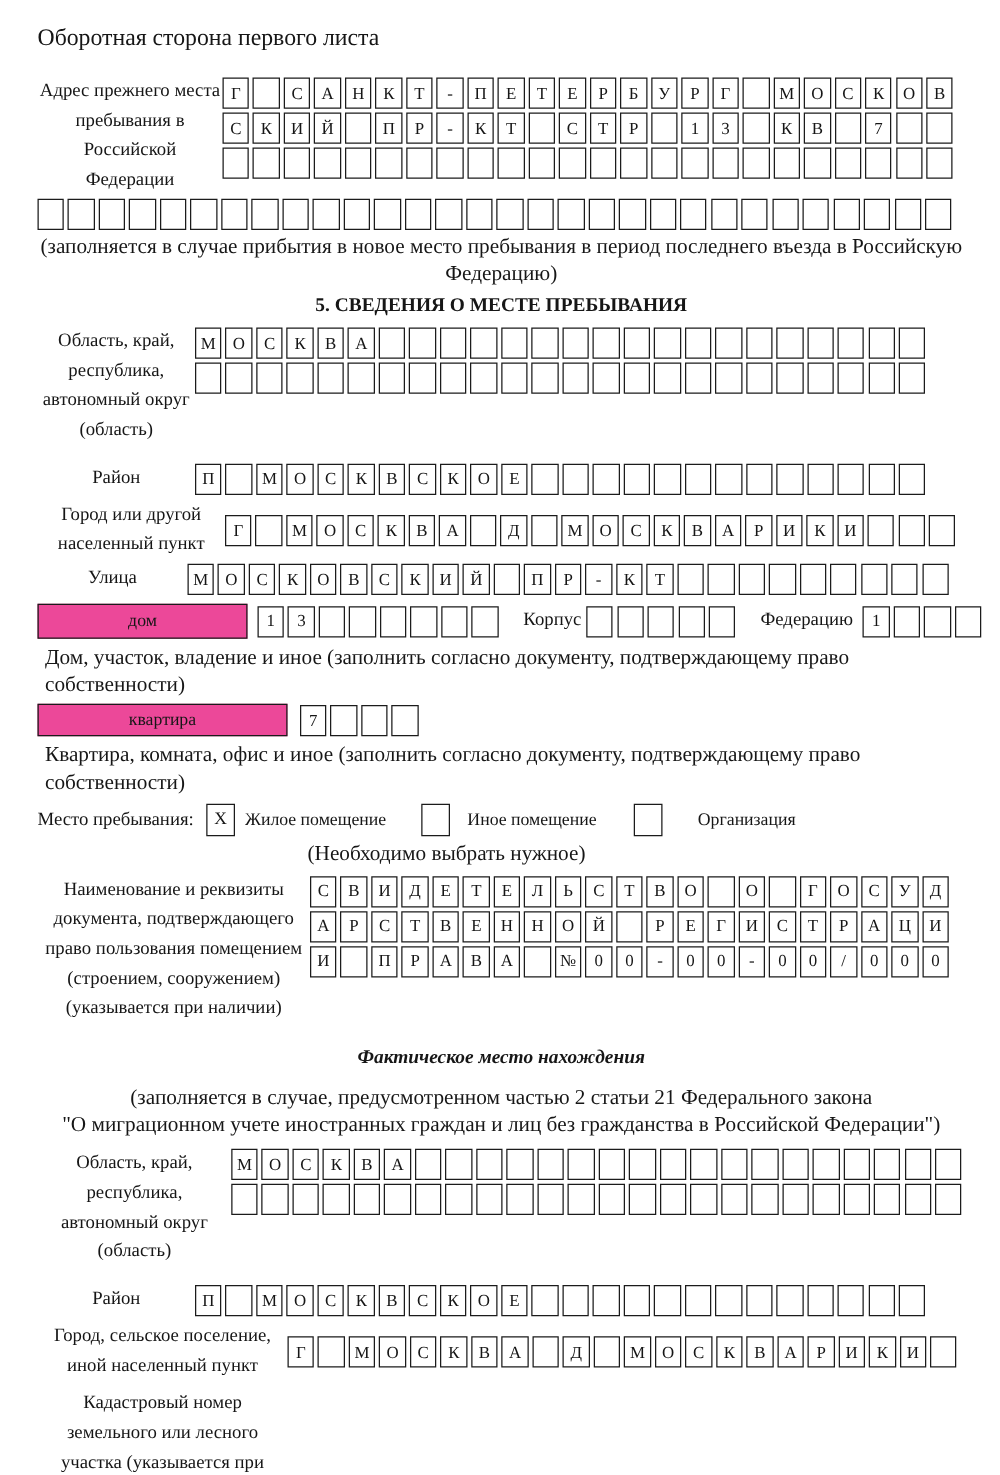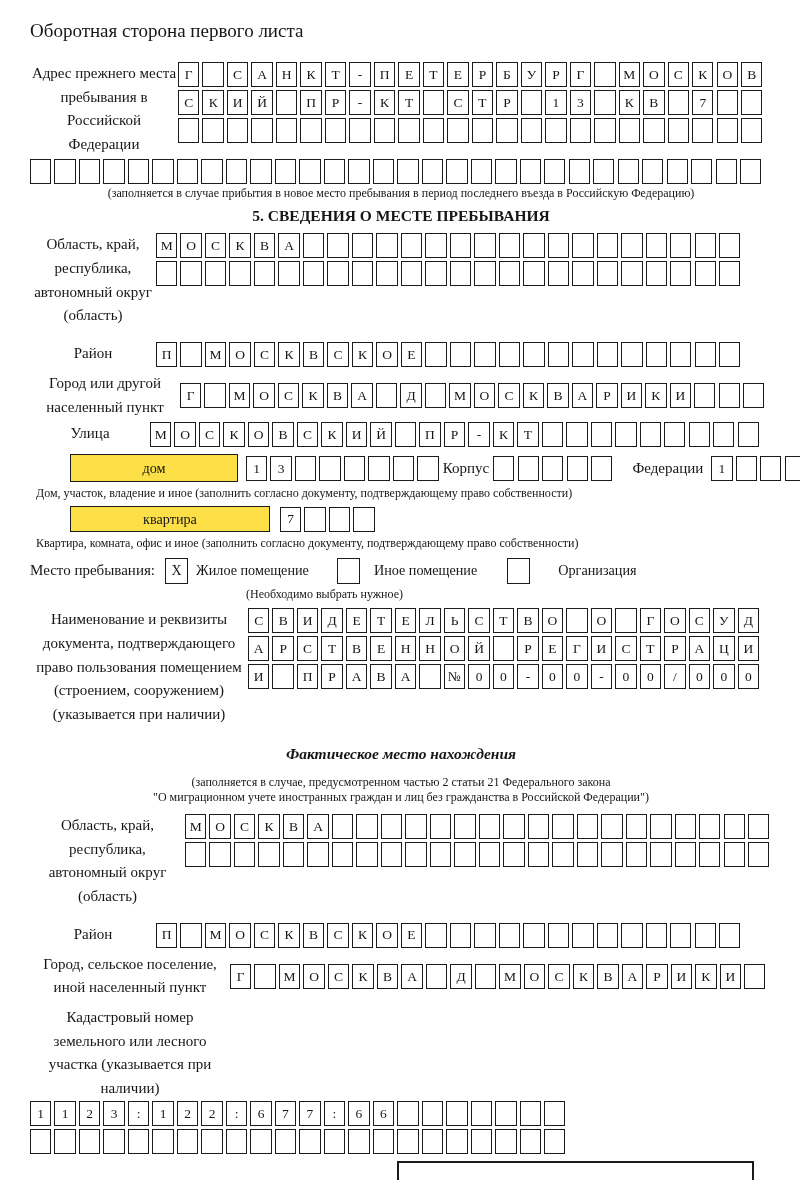--- a/index.html
+++ b/index.html
@@ -14,26 +14,26 @@
   .frow.vcenter{align-items:center;}
   .label{font-size:15px;line-height:1.58;flex:none;text-align:center;}
   .cellcol{display:flex;flex-direction:column;}
   .cellrow{display:flex;gap:3.2px;margin-bottom:3px;flex:none;}
   .cell{
     box-sizing:border-box;flex:none;width:21.3px;height:25px;
     border:1.7px solid #1b1b1b;background:#fff;
     display:flex;align-items:center;justify-content:center;
     font-size:13.5px;line-height:1;
   }
-  .caption{font-size:12px;text-align:center;line-height:1.3;}
+  .caption{font-size:17px;text-align:center;line-height:1.3;}
   .sec-title{font-weight:bold;font-size:15.5px;text-align:center;}
   .namedbox{
     box-sizing:border-box;border:1.7px solid #1b1b1b;
     display:flex;align-items:center;justify-content:center;
-    font-size:14.2px;flex:none;background:#fde047;margin-left:40px;
+    font-size:14.2px;flex:none;background:#ec4899;
   }
   .checkbox{
     box-sizing:border-box;flex:none;width:23px;height:26px;
     border:1.7px solid #1b1b1b;display:flex;align-items:center;justify-content:center;
     font-size:14px;background:#fff;
   }
   .opt-label{font-size:14.2px;}
   .mark-wrap{margin-left:348px;width:394px;margin-top:4px;}
   .mark-box{width:357px;height:176px;border:2px solid #1b1b1b;box-sizing:border-box;margin:0 auto 6px auto;background:#fff;}
   .mb2{margin-bottom:2px;} .mb4{margin-bottom:4px;} .mb6{margin-bottom:6px;} .mb8{margin-bottom:8px;}
@@ -318,29 +318,29 @@
     <div class="cellrow" style="margin:0 0 0 8px;">
         <div class="cell">1</div>
         <div class="cell">3</div>
         <div class="cell"></div>
         <div class="cell"></div>
         <div class="cell"></div>
         <div class="cell"></div>
         <div class="cell"></div>
         <div class="cell"></div>
       </div>
-    <div class="label" style="margin:0 4px 0 4px;">Корпус</div>
+    <div class="label" style="margin:0 4px 0 20px;">Корпус</div>
     <div class="cellrow" style="margin:0;">
         <div class="cell"></div>
         <div class="cell"></div>
         <div class="cell"></div>
         <div class="cell"></div>
         <div class="cell"></div>
       </div>
-    <div class="label" style="margin:0 8px 0 20px;">Федерации</div>
+    <div class="label" style="margin:0 8px 0 20px;">Федерацию</div>
     <div class="cellrow" style="margin:0;">
         <div class="cell">1</div>
         <div class="cell"></div>
         <div class="cell"></div>
         <div class="cell"></div>
       </div>
   </div>
   <div class="caption mb4" style="text-align:left;margin-left:6px;">Дом, участок, владение и иное (заполнить согласно документу, подтверждающему право собственности)</div>
 
   <div class="frow vcenter mb4">

